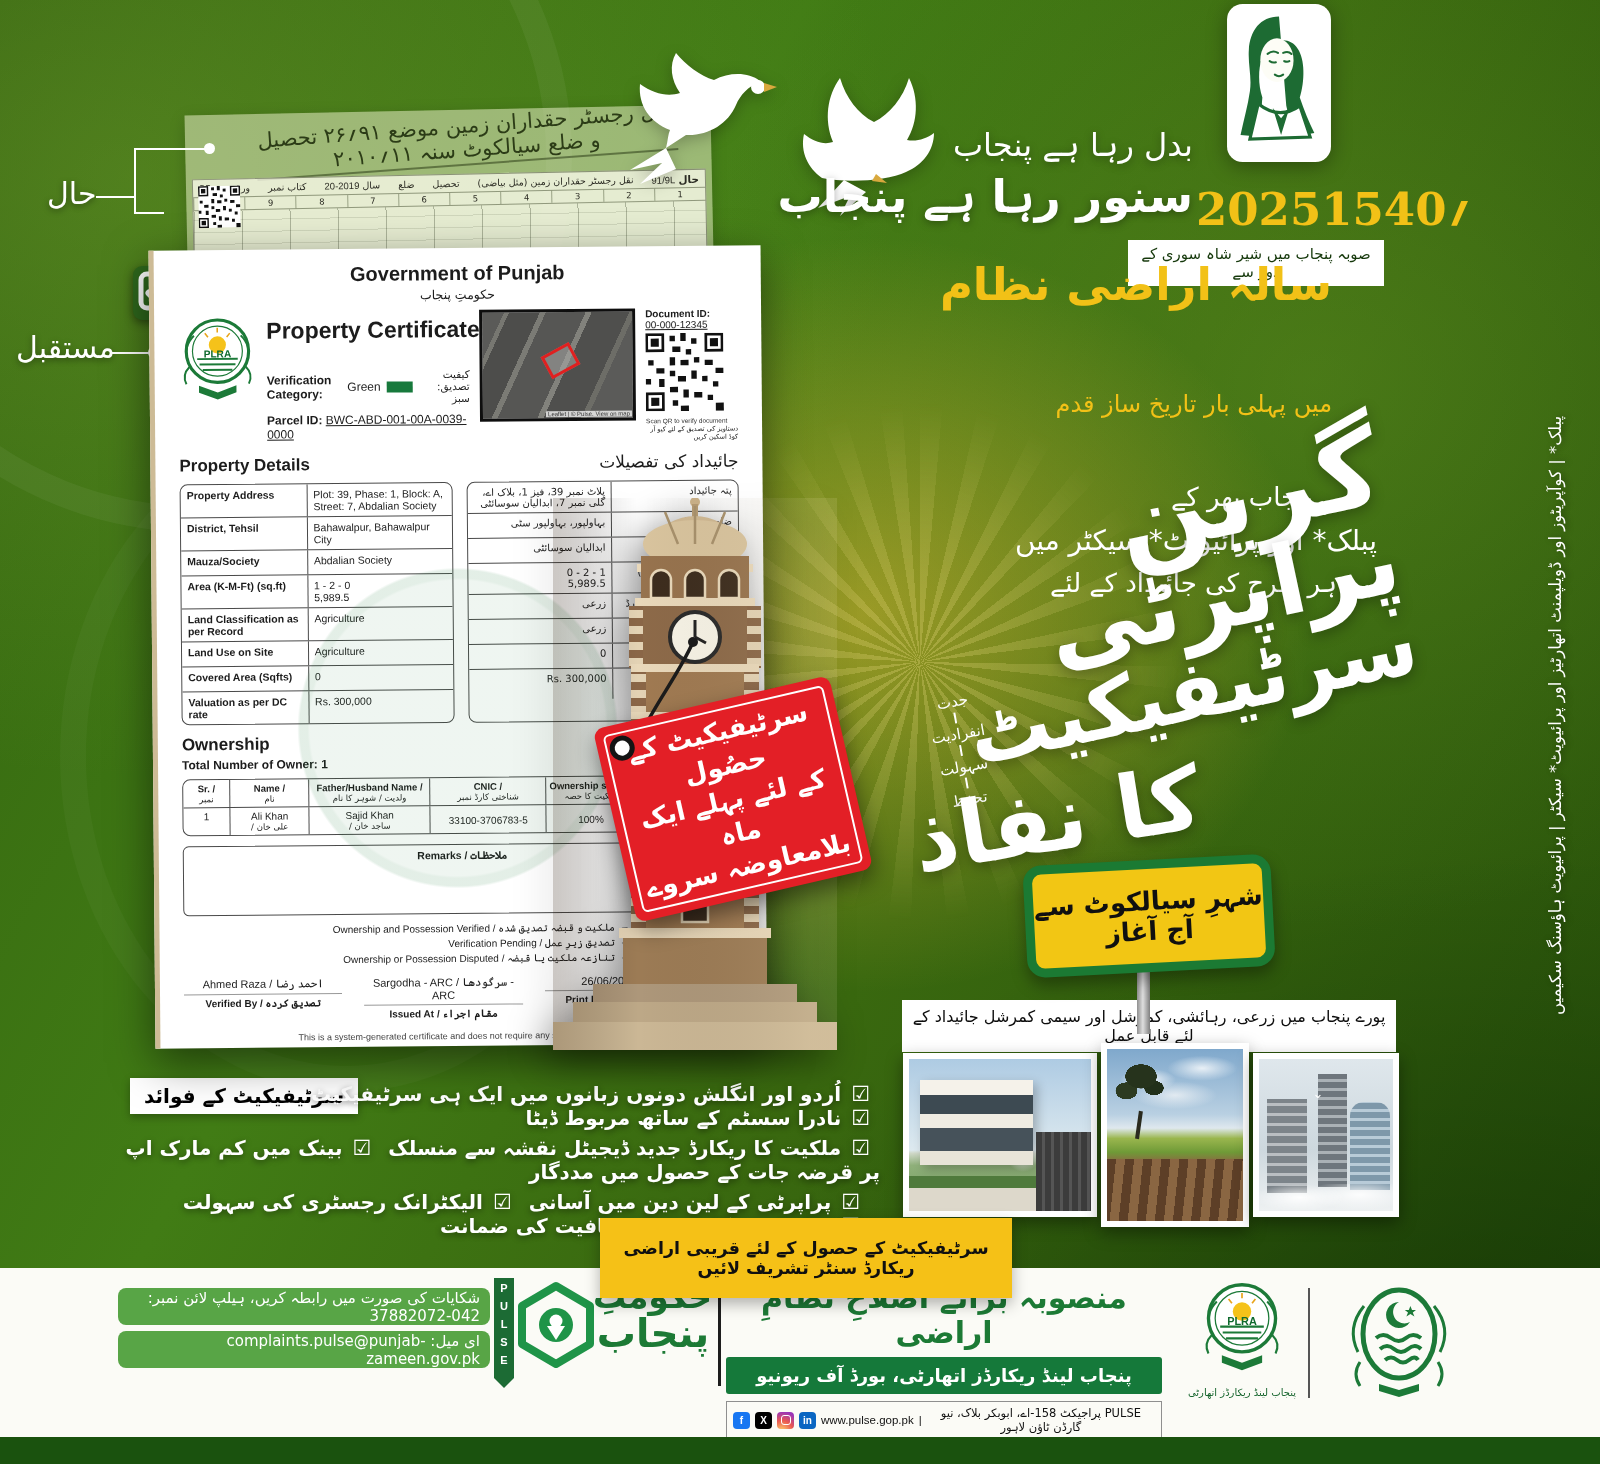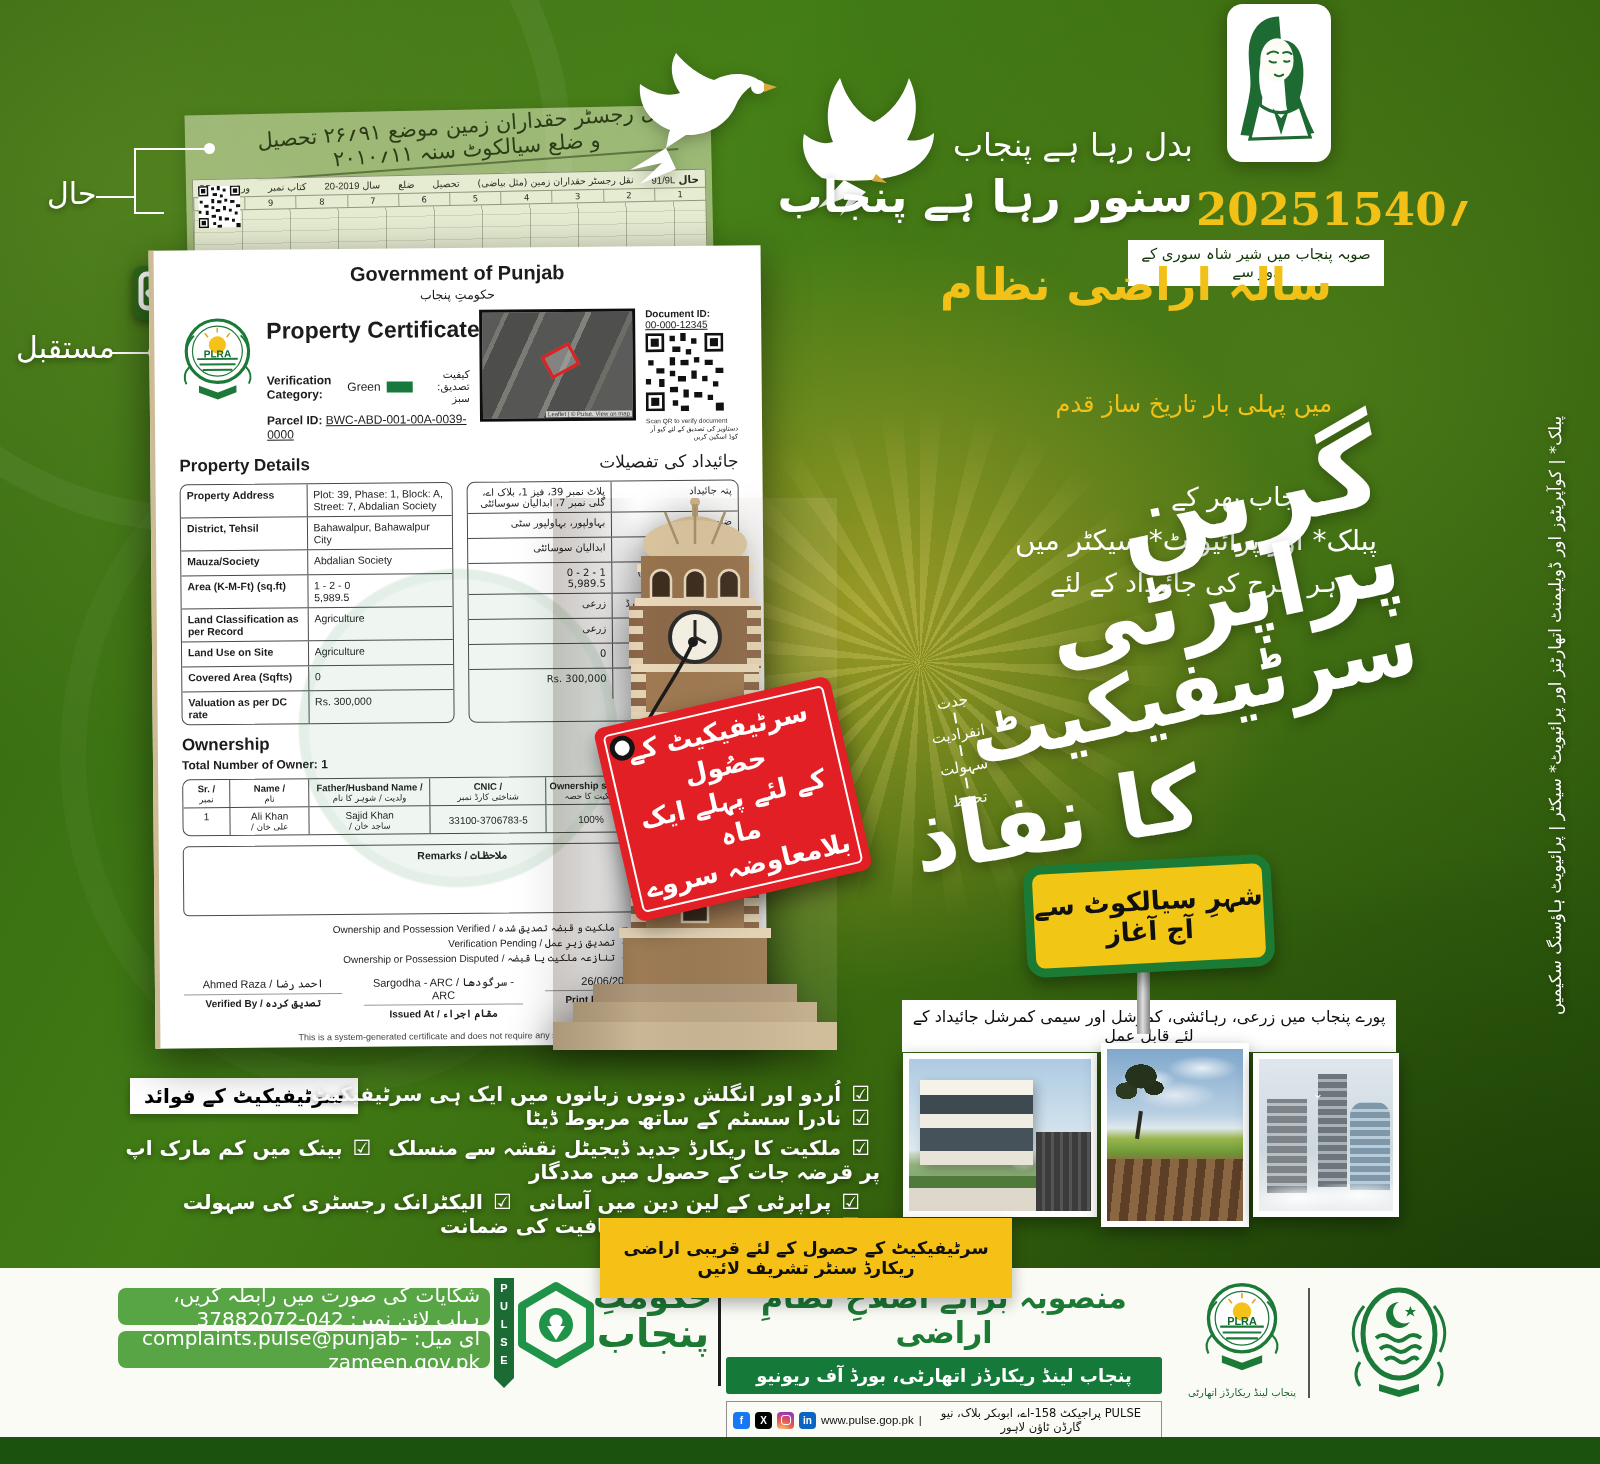--- a/index.html
+++ b/index.html
@@ -205,21 +205,21 @@
   
   #cta-banner{left:600px;top:1218px;width:412px;min-height:80px;background:#f5c117;color:#101010;
     display:flex;align-items:center;justify-content:center;text-align:center;font-size:17.5px;font-weight:bold;
     padding:6px 16px;z-index:8;box-sizing:border-box;box-shadow:0 6px 14px rgba(0,0,0,.3);}
   
   #side-note{left:1205px;top:706px;width:700px;text-align:center;transform:rotate(-90deg);
     color:#fff;font-size:16.5px;z-index:3;text-shadow:0 2px 6px rgba(0,0,0,.4);}
   
   #footer{left:0;top:1268px;width:1600px;height:169px;background:#fbfbf6;z-index:5;}
   #pill1,#pill2{position:absolute;left:118px;width:372px;height:37px;background:#58a546;border-radius:8px;
-    color:#fff;font-size:20px;display:flex;align-items:center;justify-content:center;direction:rtl;padding:0 10px;box-sizing:border-box;}
+    color:#fff;font-size:15px;display:flex;align-items:center;justify-content:center;direction:rtl;padding:0 10px;box-sizing:border-box;}
   #pill1{top:20px;}#pill2{top:63px;}
   #pulse-logo{position:absolute;left:494px;top:10px;width:100px;height:112px;}
   #govt-ur{position:absolute;left:594px;top:12px;width:118px;text-align:center;color:#1c7a35;font-weight:bold;line-height:1.02;}
   #govt-ur .g1{font-size:33px;}#govt-ur .g2{font-size:39px;}
   .fdiv{position:absolute;background:#1d1d1d;}
   #fdiv1{left:718px;top:22px;width:3px;height:96px;}
   #fdiv2{left:1308px;top:20px;width:2px;height:110px;background:#555;}
   #program-block{position:absolute;left:726px;top:12px;width:436px;text-align:center;}
   .program-title{color:#1c7a35;font-size:30px;font-weight:bold;}
   .authority-box{margin-top:7px;background:#15793a;color:#fff;font-size:18px;font-weight:bold;

